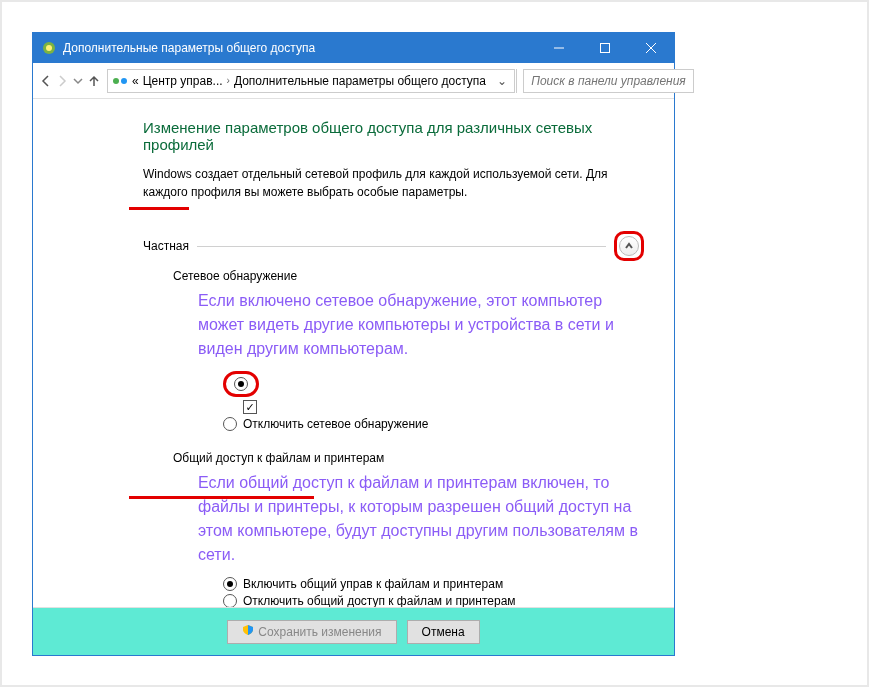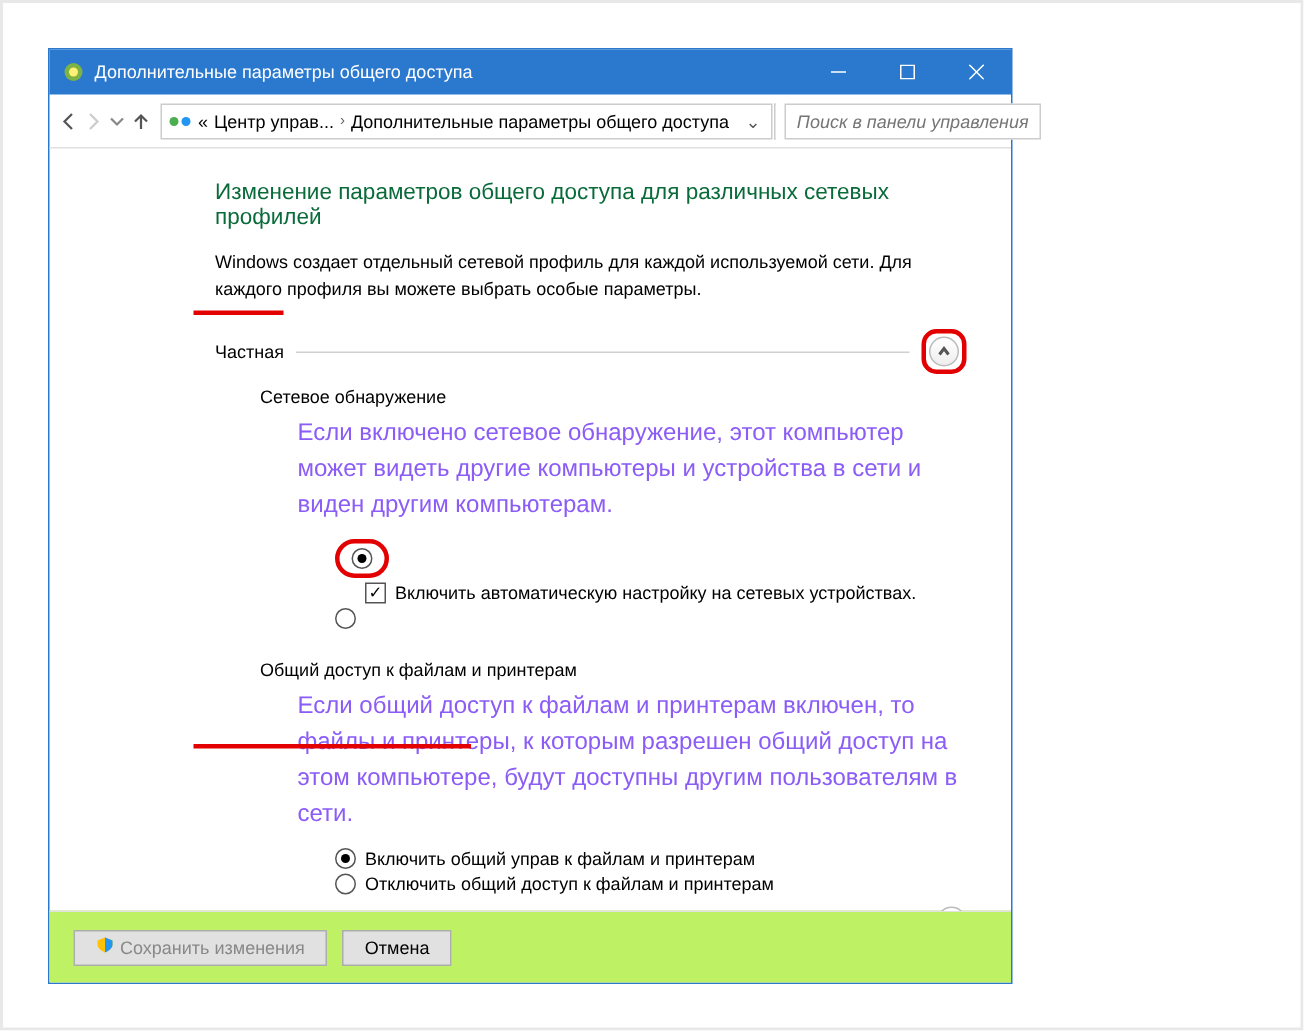--- a/index.html
+++ b/index.html
@@ -20,21 +20,21 @@
 .breadcrumb { flex: 1; display: flex; align-items: center; height: 24px; border: 1px solid #ccc; margin: 0 4px; padding: 0 4px; font-size: 12px; gap: 4px; background: #fff; }
 .breadcrumb .bc-icon { width: 16px; height: 16px; display: inline-flex; }
 .breadcrumb .bc-sep { color: #666; font-size: 10px; }
 .breadcrumb .bc-item { color: #000; white-space: nowrap; }
 .breadcrumb .bc-dd { width: 16px; text-align: center; color: #555; }
 .refresh-btn { width: 24px; height: 24px; display: flex; align-items: center; justify-content: center; cursor: pointer; border: 1px solid #ccc; border-left: none; margin-left: -5px; }
 .search { width: 200px; height: 24px; border: 1px solid #ccc; padding: 0 6px; font-size: 12px; color: #888; font-style: italic; outline: none; margin-left: 4px; text-align: center; }
 
 .content { flex: 1; overflow: auto; padding: 20px 30px 10px 110px; }
 .page-title { color: #0a6b3a; font-size: 15px; font-weight: 400; margin-bottom: 12px; }
-.page-desc { font-size: 12px; color: #000; line-height: 1.5; margin-bottom: 18px; max-width: 560px; }
+.page-desc { font-size: 12px; color: #000; line-height: 1.5; margin-bottom: 30px; max-width: 560px; }
 
 .section-header { display: flex; align-items: center; margin-bottom: 8px; position: relative; }
 .section-header .sec-label { font-size: 12px; color: #000; margin-right: 8px; white-space: nowrap; }
 .section-header .sec-line { flex: 1; border-top: 1px solid #d0d0d0; margin-right: 8px; }
 .expand-btn { width: 20px; height: 20px; border: 1px solid #bbb; border-radius: 50%; display: flex; align-items: center; justify-content: center; cursor: pointer; background: linear-gradient(#fff,#eee); }
 .expand-btn svg { width: 10px; height: 10px; stroke: #555; stroke-width: 2; fill: none; }
 
 .subsection-label { font-size: 12px; color: #000; margin: 8px 0 6px 30px; }
 .sub-desc { font-size: 16px; color: #8b5cf6; line-height: 1.5; margin: 0 0 10px 55px; max-width: 520px; }
 .radio-row, .check-row { display: flex; align-items: center; font-size: 12px; margin: 3px 0 3px 80px; gap: 6px; }
@@ -43,21 +43,21 @@
 .radio-row .radio.checked::after { content: ""; width: 6px; height: 6px; background: #000; border-radius: 50%; }
 .check-row .check.checked::after { content: "✓"; font-size: 11px; line-height: 1; color: #000; }
 .check-row { margin-left: 100px; }
 
 .highlight-red { border: 3px solid #e30000; border-radius: 14px; padding: 3px 8px; display: inline-flex; align-items: center; }
 .highlight-btn { border: 3px solid #e30000; border-radius: 10px; padding: 2px; display: inline-flex; }
 .red-underline { position: absolute; height: 3px; background: #e30000; }
 .ru1 { left: 129px; top: 207px; width: 60px; }
 .ru2 { left: 129px; top: 496px; width: 185px; }
 
-.footer { height: 48px; border-top: 1px solid #e1e1e1; background: #bef264; display: flex; align-items: center; justify-content: flex-start; padding: 0 16px; gap: 10px; }
+.footer { height: 48px; border-top: 1px solid #e1e1e1; background: #5eead4; display: flex; align-items: center; justify-content: center; padding: 0 16px; gap: 10px; }
 .btn { height: 24px; padding: 0 14px; font-size: 12px; border: 1px solid #adadad; background: #e1e1e1; cursor: pointer; display: flex; align-items: center; gap: 4px; }
 .btn.disabled { color: #888; cursor: default; }
 .shield-icon svg { width: 12px; height: 12px; }
 </style>
 </head>
 <body>
 <div class="outer-border"></div>
 
 <div class="window">
   <div class="titlebar">
@@ -147,24 +147,24 @@
 
     <div class="subsection-label">Сетевое обнаружение</div>
     <div class="sub-desc">Если включено сетевое обнаружение, этот компьютер может видеть другие компьютеры и устройства в сети и виден другим компьютерам.</div>
     <div class="radio-row">
       <span class="highlight-red">
         <span class="radio checked"></span>
       </span>
     </div>
     <div class="check-row">
       <span class="check checked"></span>
-      <span>Включить автоматическую настройку на сетевых устройствах.</span>
     </div>
     <div class="radio-row">
       <span class="radio"></span>
+      <span>Отключить сетевое обнаружение</span>
     </div>
 
     <div class="subsection-label" style="margin-top:20px">Общий доступ к файлам и принтерам</div>
     <div class="sub-desc">Если общий доступ к файлам и принтерам включен, то файлы и принтеры, к которым разрешен общий доступ на этом компьютере, будут доступны другим пользователям в сети.</div>
     <div class="radio-row">
       <span class="radio checked"></span>
       <span>Включить общий управ к файлам и принтерам</span>
     </div>
     <div class="radio-row">
       <span class="radio"></span>

